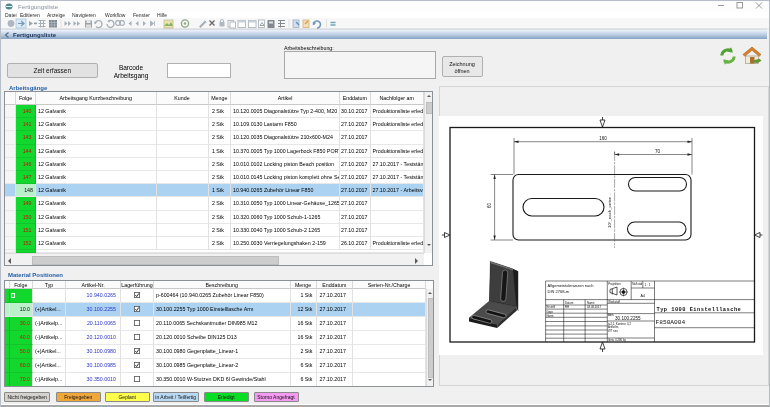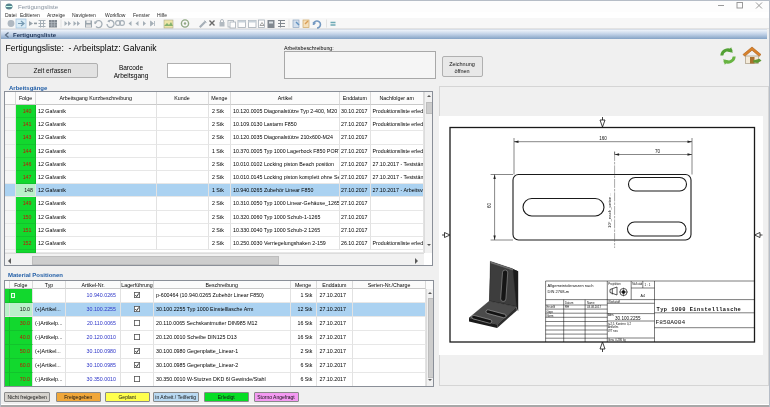--- a/index.html
+++ b/index.html
@@ -126,21 +126,20 @@
  </div>
 
  <div id="band" class="ab">
    <svg class="ab" style="left:3px;top:2px" width="6" height="6">
         <path d="M4.5 0.5L1.5 3l3 2.5" fill="none" stroke="#5a6d84" stroke-width="1.2"></path>
       </svg>
    <div class="ab" style="left:12px;top:1.5px;font-size:6px;font-weight:bold;color:#1c3256">Fertigungsliste</div>
  </div>
 
  <div id="content" class="ab">
-  <div class="ab" style="left:4.5px;top:3.5px;font-size:8.6px;color:#000">Fertigungsliste:&nbsp; - Arbeitsplatz: Galvanik</div>
   <div class="ab btn" style="left:5.5px;top:24px;width:91.5px;height:15px;font-size:6.5px;line-height:14px;background:#e2e2e2;border-color:#b0b0b0">Zeit erfassen</div>
   <div class="ab" style="left:107px;top:25px;width:46px;font-size:6.5px;color:#000;text-align:center;line-height:7.5px">Barcode<br>Arbeitsgang</div>
   <div class="ab" style="left:166px;top:24px;width:64px;height:15px;background:#fff;border:1px solid #b0b0b0"></div>
   <div class="ab" style="left:283px;top:6px;font-size:5.3px;color:#000">Arbeitsbeschreibung:</div>
   <div class="ab" style="left:283px;top:12px;width:152px;height:27.5px;background:#f5f5f5;border:1px solid #a8a8a8"></div>
   <div class="ab btn" style="left:440.5px;top:17px;width:41px;height:21px;font-size:5.5px;line-height:7px;padding-top:3.5px;background:#e8e8e8;border-color:#b0b0b0">Zeichnung<br>öffnen</div>
 
   <svg class="ab" style="left:718px;top:8px" width="18" height="18" viewBox="0 0 18 18">
     <path d="M2.8 8.5a6.2 6.2 0 0 1 10-4.4" fill="none" stroke="#53a135" stroke-width="3"></path>
     <path d="M12.2 0.2l1.6 5.6-5.6-1.2z" fill="#53a135"></path>

